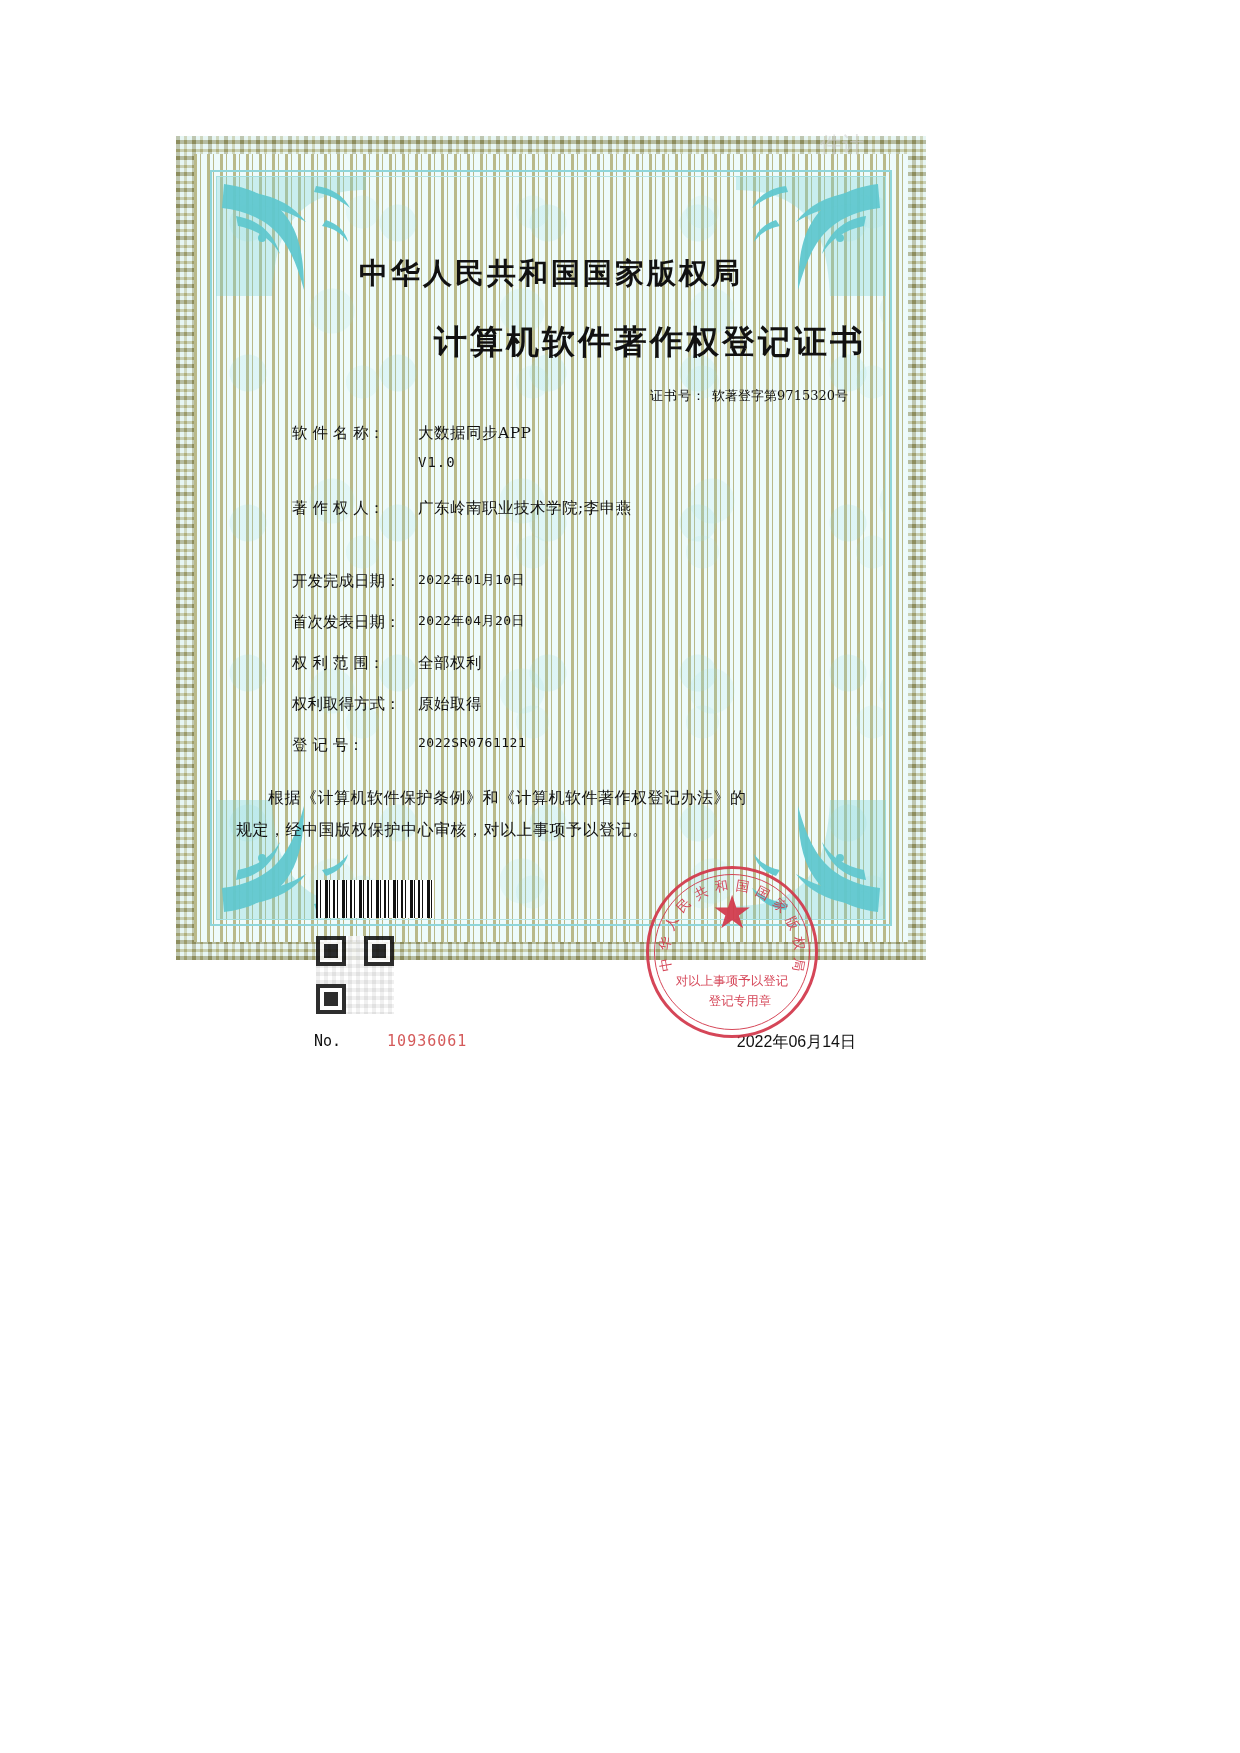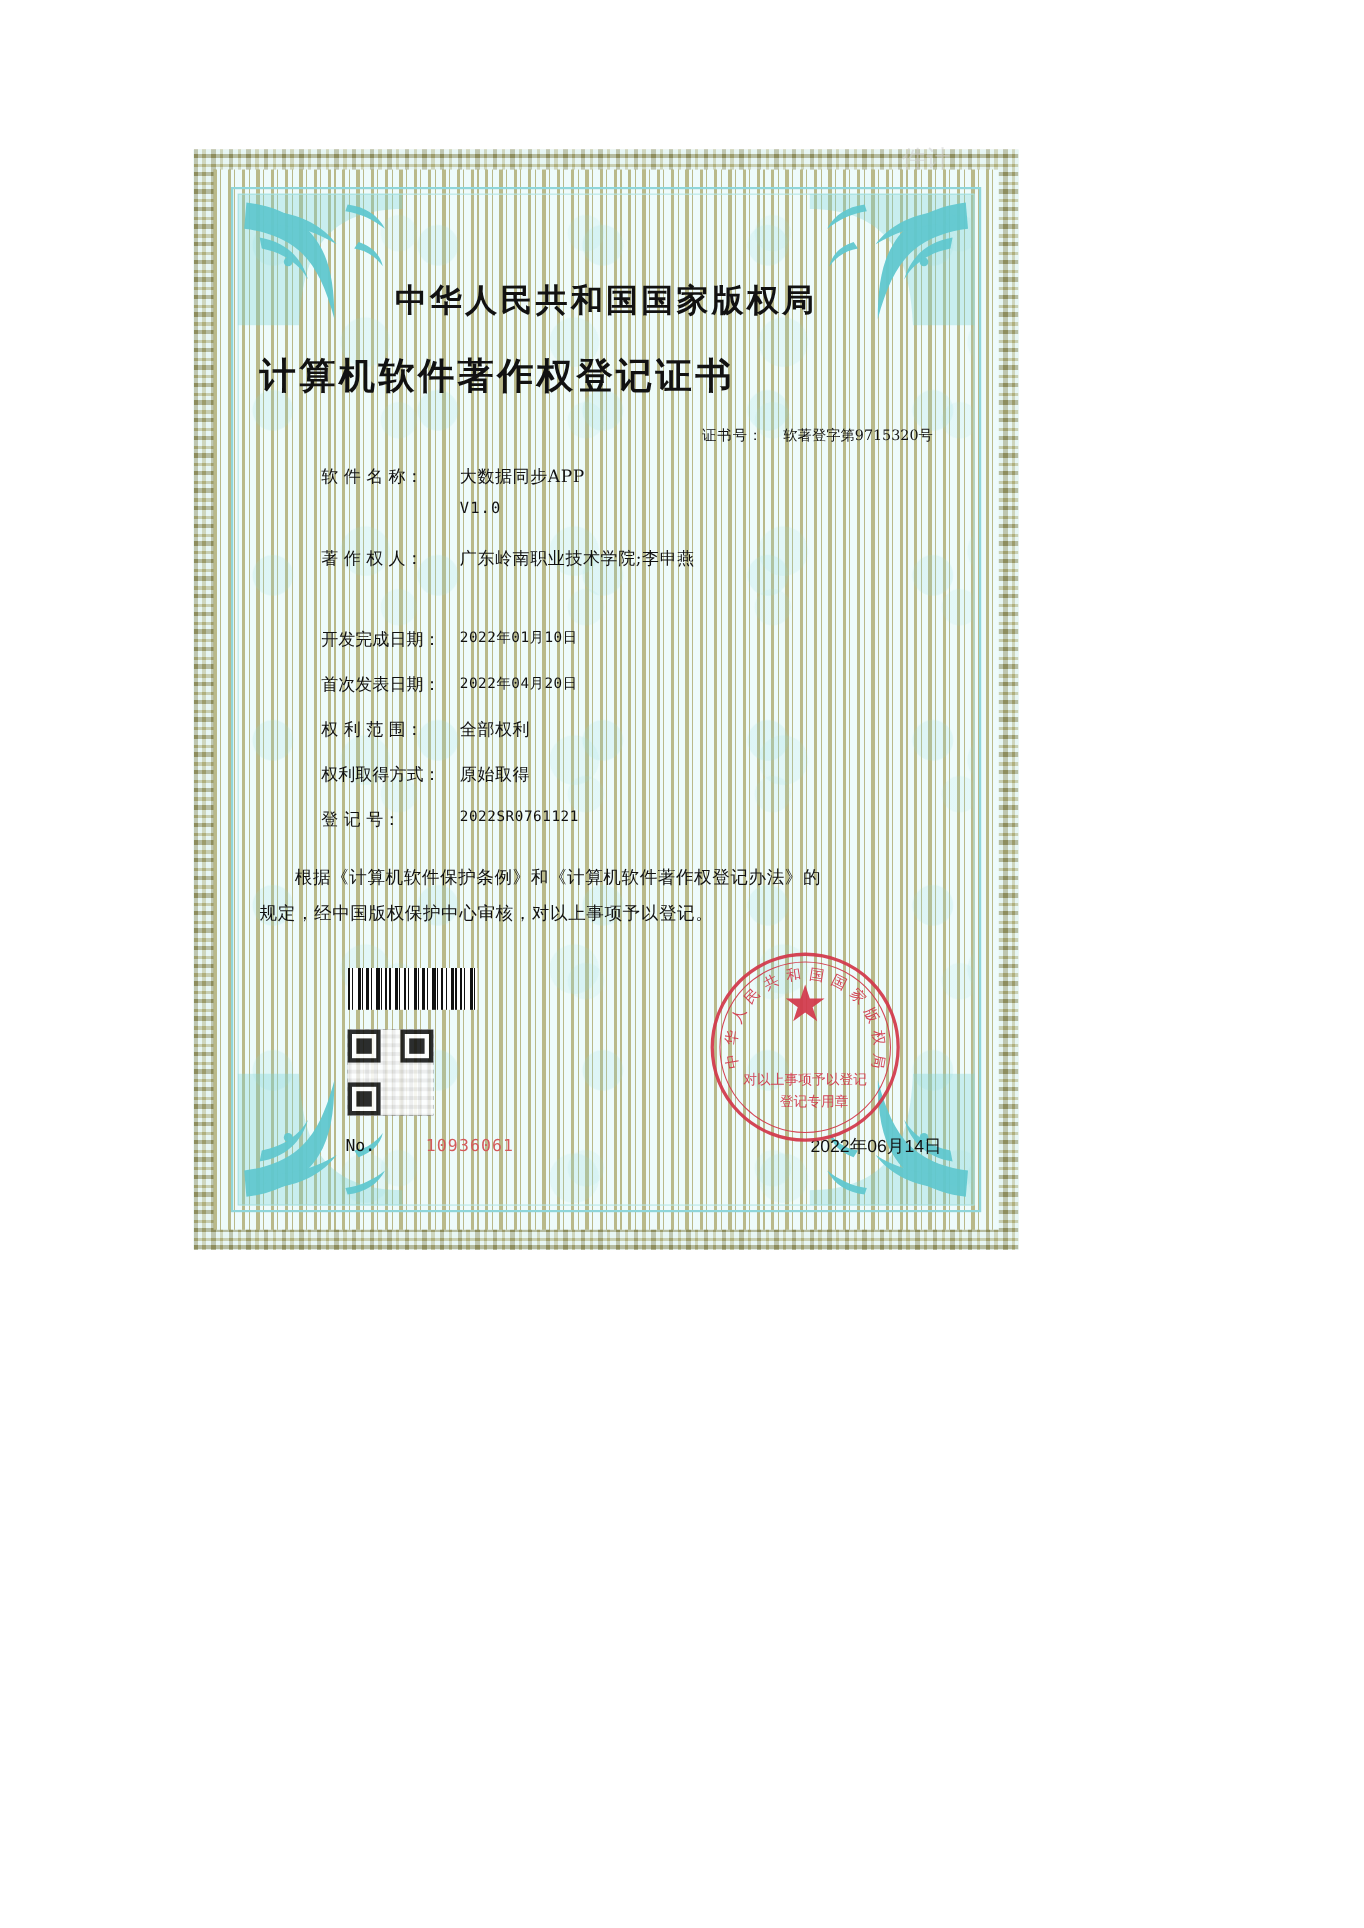--- a/index.html
+++ b/index.html
@@ -14,21 +14,21 @@
     font-family: "Liberation Serif", serif;
     overflow: hidden;
   }
 
   
   #certificate {
     position: absolute;
     left: 176px;
     top: 136px;
     width: 750px;
-    height: 1000px;
+    height: 824px;
     background: #eefbfb;
     box-sizing: border-box;
   }
 
   
   .greek-border {
     position: absolute;
     inset: 0;
     box-sizing: border-box;
     border: 18px solid transparent;
@@ -125,39 +125,39 @@
   .title-main {
     text-align: center;
     font-size: 29px;
     letter-spacing: 3px;
     color: #111;
     font-weight: bold;
     margin-top: 48px;
     font-family: "DejaVu Serif", serif;
   }
   .title-sub {
-    text-align: left;
+    text-align: right;
     font-size: 33px;
     letter-spacing: 3px;
     color: #111;
     font-weight: bold;
     margin-top: 26px;
     font-family: "DejaVu Serif", serif;
   }
 
   .cert-no {
     text-align: right;
     font-size: 13px;
     color: #111;
     margin-top: 22px;
     padding-right: 18px;
     font-family: "DejaVu Serif", serif;
   }
   .cert-no .label { letter-spacing: 1px; }
-  .cert-no .value { margin-left: 18px; }
+  .cert-no .value { margin-left: 6px; }
 
   .fields {
     margin-top: 18px;
     padding-left: 56px;
   }
   .field-row {
     display: flex;
     align-items: flex-start;
     margin-bottom: 6px;
     font-size: 15.5px;

